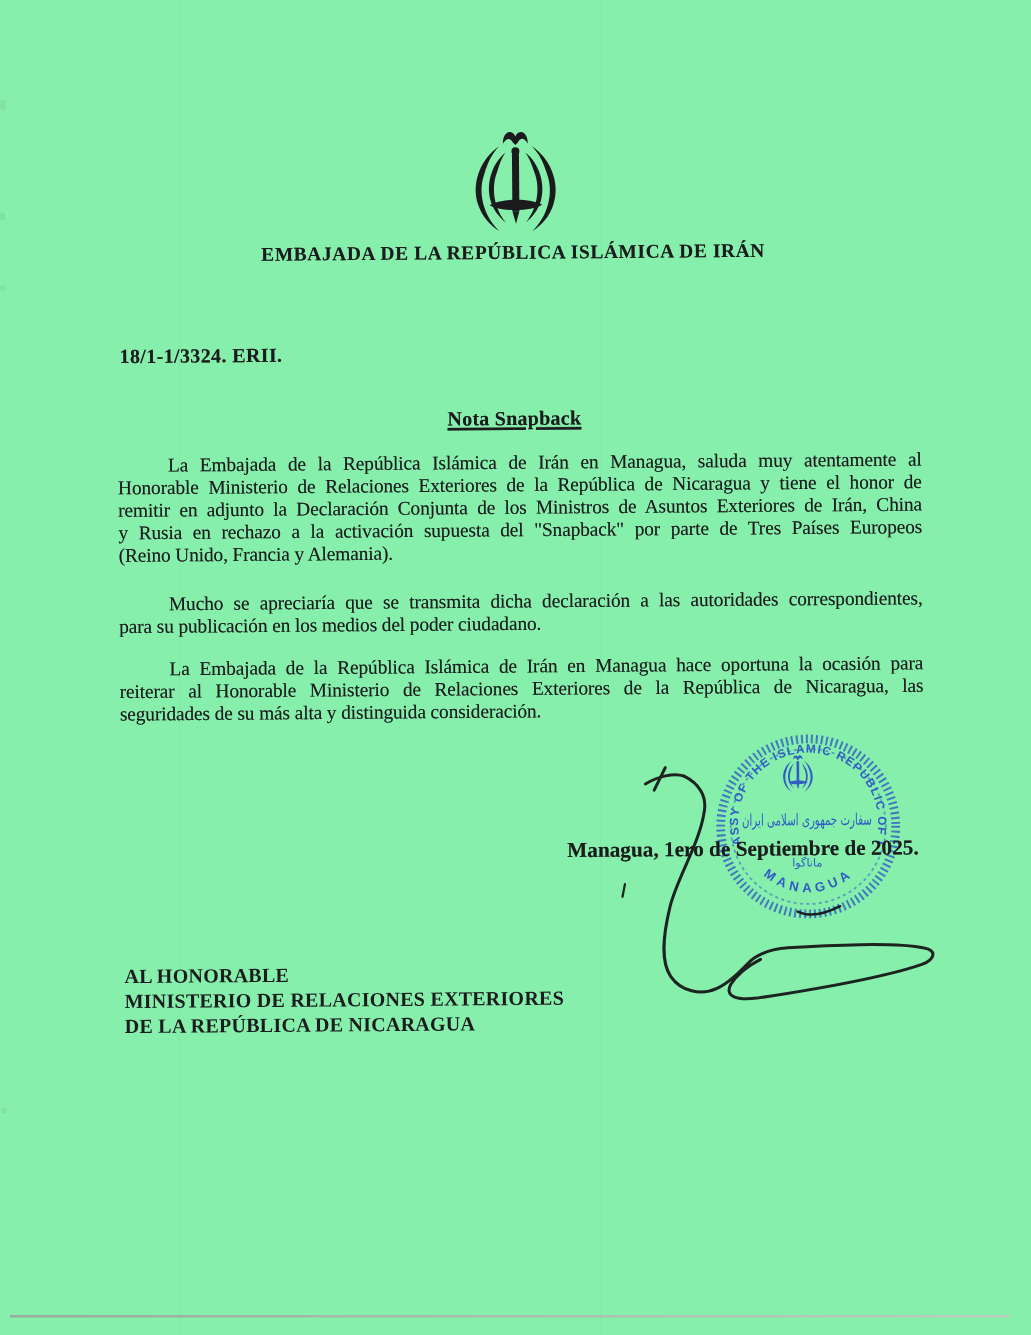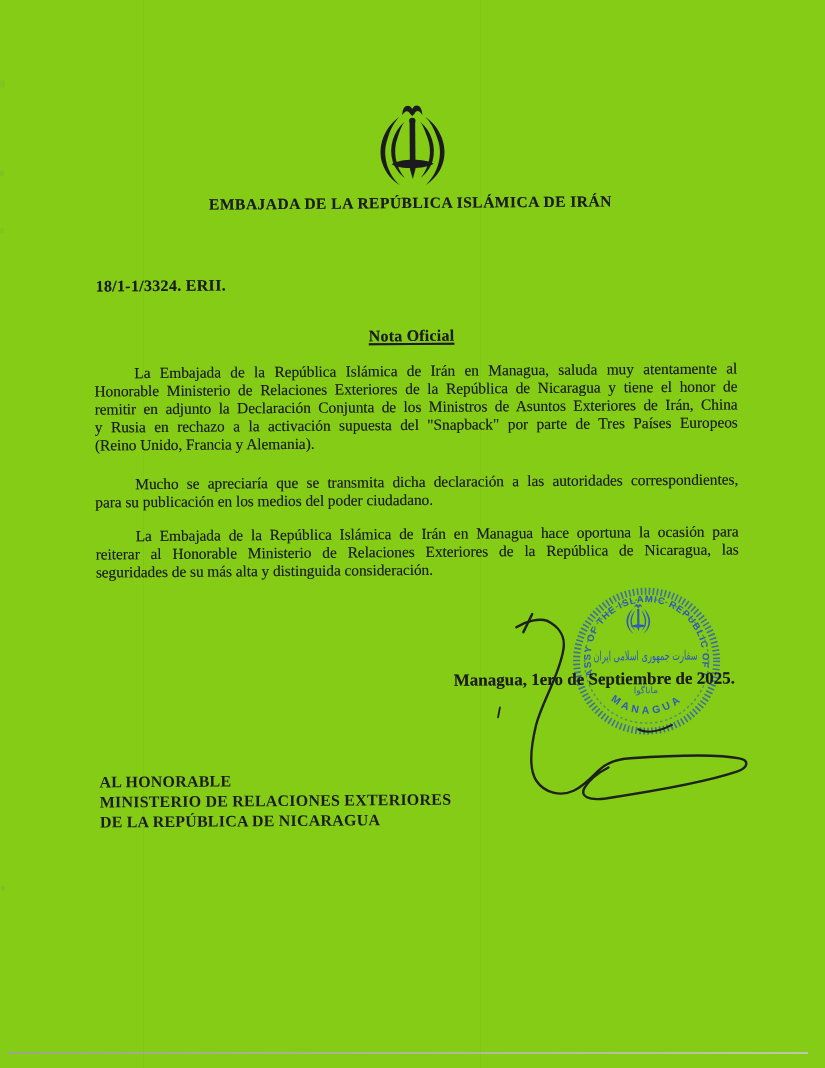--- a/index.html
+++ b/index.html
@@ -1,16 +1,16 @@
 <!DOCTYPE html>
 <html><head>
 <meta charset="utf-8">
 <style>
   html,body{margin:0;padding:0;background:#e8e8e8;}
-  .page{position:relative;width:825px;height:1068px;background:#84cc16;overflow:hidden;
+  .page{position:relative;width:825px;height:1068px;background:#86efac;overflow:hidden;
         font-family:"Liberation Serif", serif;color:#1c1c1e;}
   .content{position:absolute;inset:0;transform:rotate(-0.45deg);transform-origin:412px 460px;}
 
   .emblem{position:absolute;left:377px;top:100px;width:76px;height:88px;}
 
   .embassy-title{position:absolute;left:0;top:194px;width:825px;text-align:center;
         font-weight:bold;font-size:15.5px;letter-spacing:.5px;}
   .refnum{position:absolute;left:97px;top:275px;font-weight:bold;font-size:16px;letter-spacing:.3px;}
   .nota-title{position:absolute;left:0;top:327px;width:825px;text-align:center;}
   .nota-title span{font-weight:bold;font-size:16px;text-decoration:underline;
@@ -73,21 +73,21 @@
 
     <svg class="emblem" viewBox="0 0 76 88">
       <use href="#iranEmblem" fill="#1b1b1d"></use>
     </svg>
 
     <div class="embassy-title soft">EMBAJADA DE LA REPÚBLICA ISLÁMICA DE IRÁN</div>
 
     <div class="refnum soft">18/1-1/3324. ERII.</div>
 
     <div class="nota-title">
-      <span class="soft">Nota Oficial</span>
+      <span class="soft">Nota Snapback</span>
     </div>
 
     <div class="note-body soft">
         <div class="para">
           <div class="line first">La Embajada de la República Islámica de Irán en Managua, saluda muy atentamente al</div>
           <div class="line">Honorable Ministerio de Relaciones Exteriores de la República de Nicaragua y tiene el honor de</div>
           <div class="line">remitir en adjunto la Declaración Conjunta de los Ministros de Asuntos Exteriores de Irán, China</div>
           <div class="line">y Rusia en rechazo a la activación supuesta del "Snapback" por parte de Tres Países Europeos</div>
           <div class="line last">(Reino Unido, Francia y Alemania).</div>
         </div>

